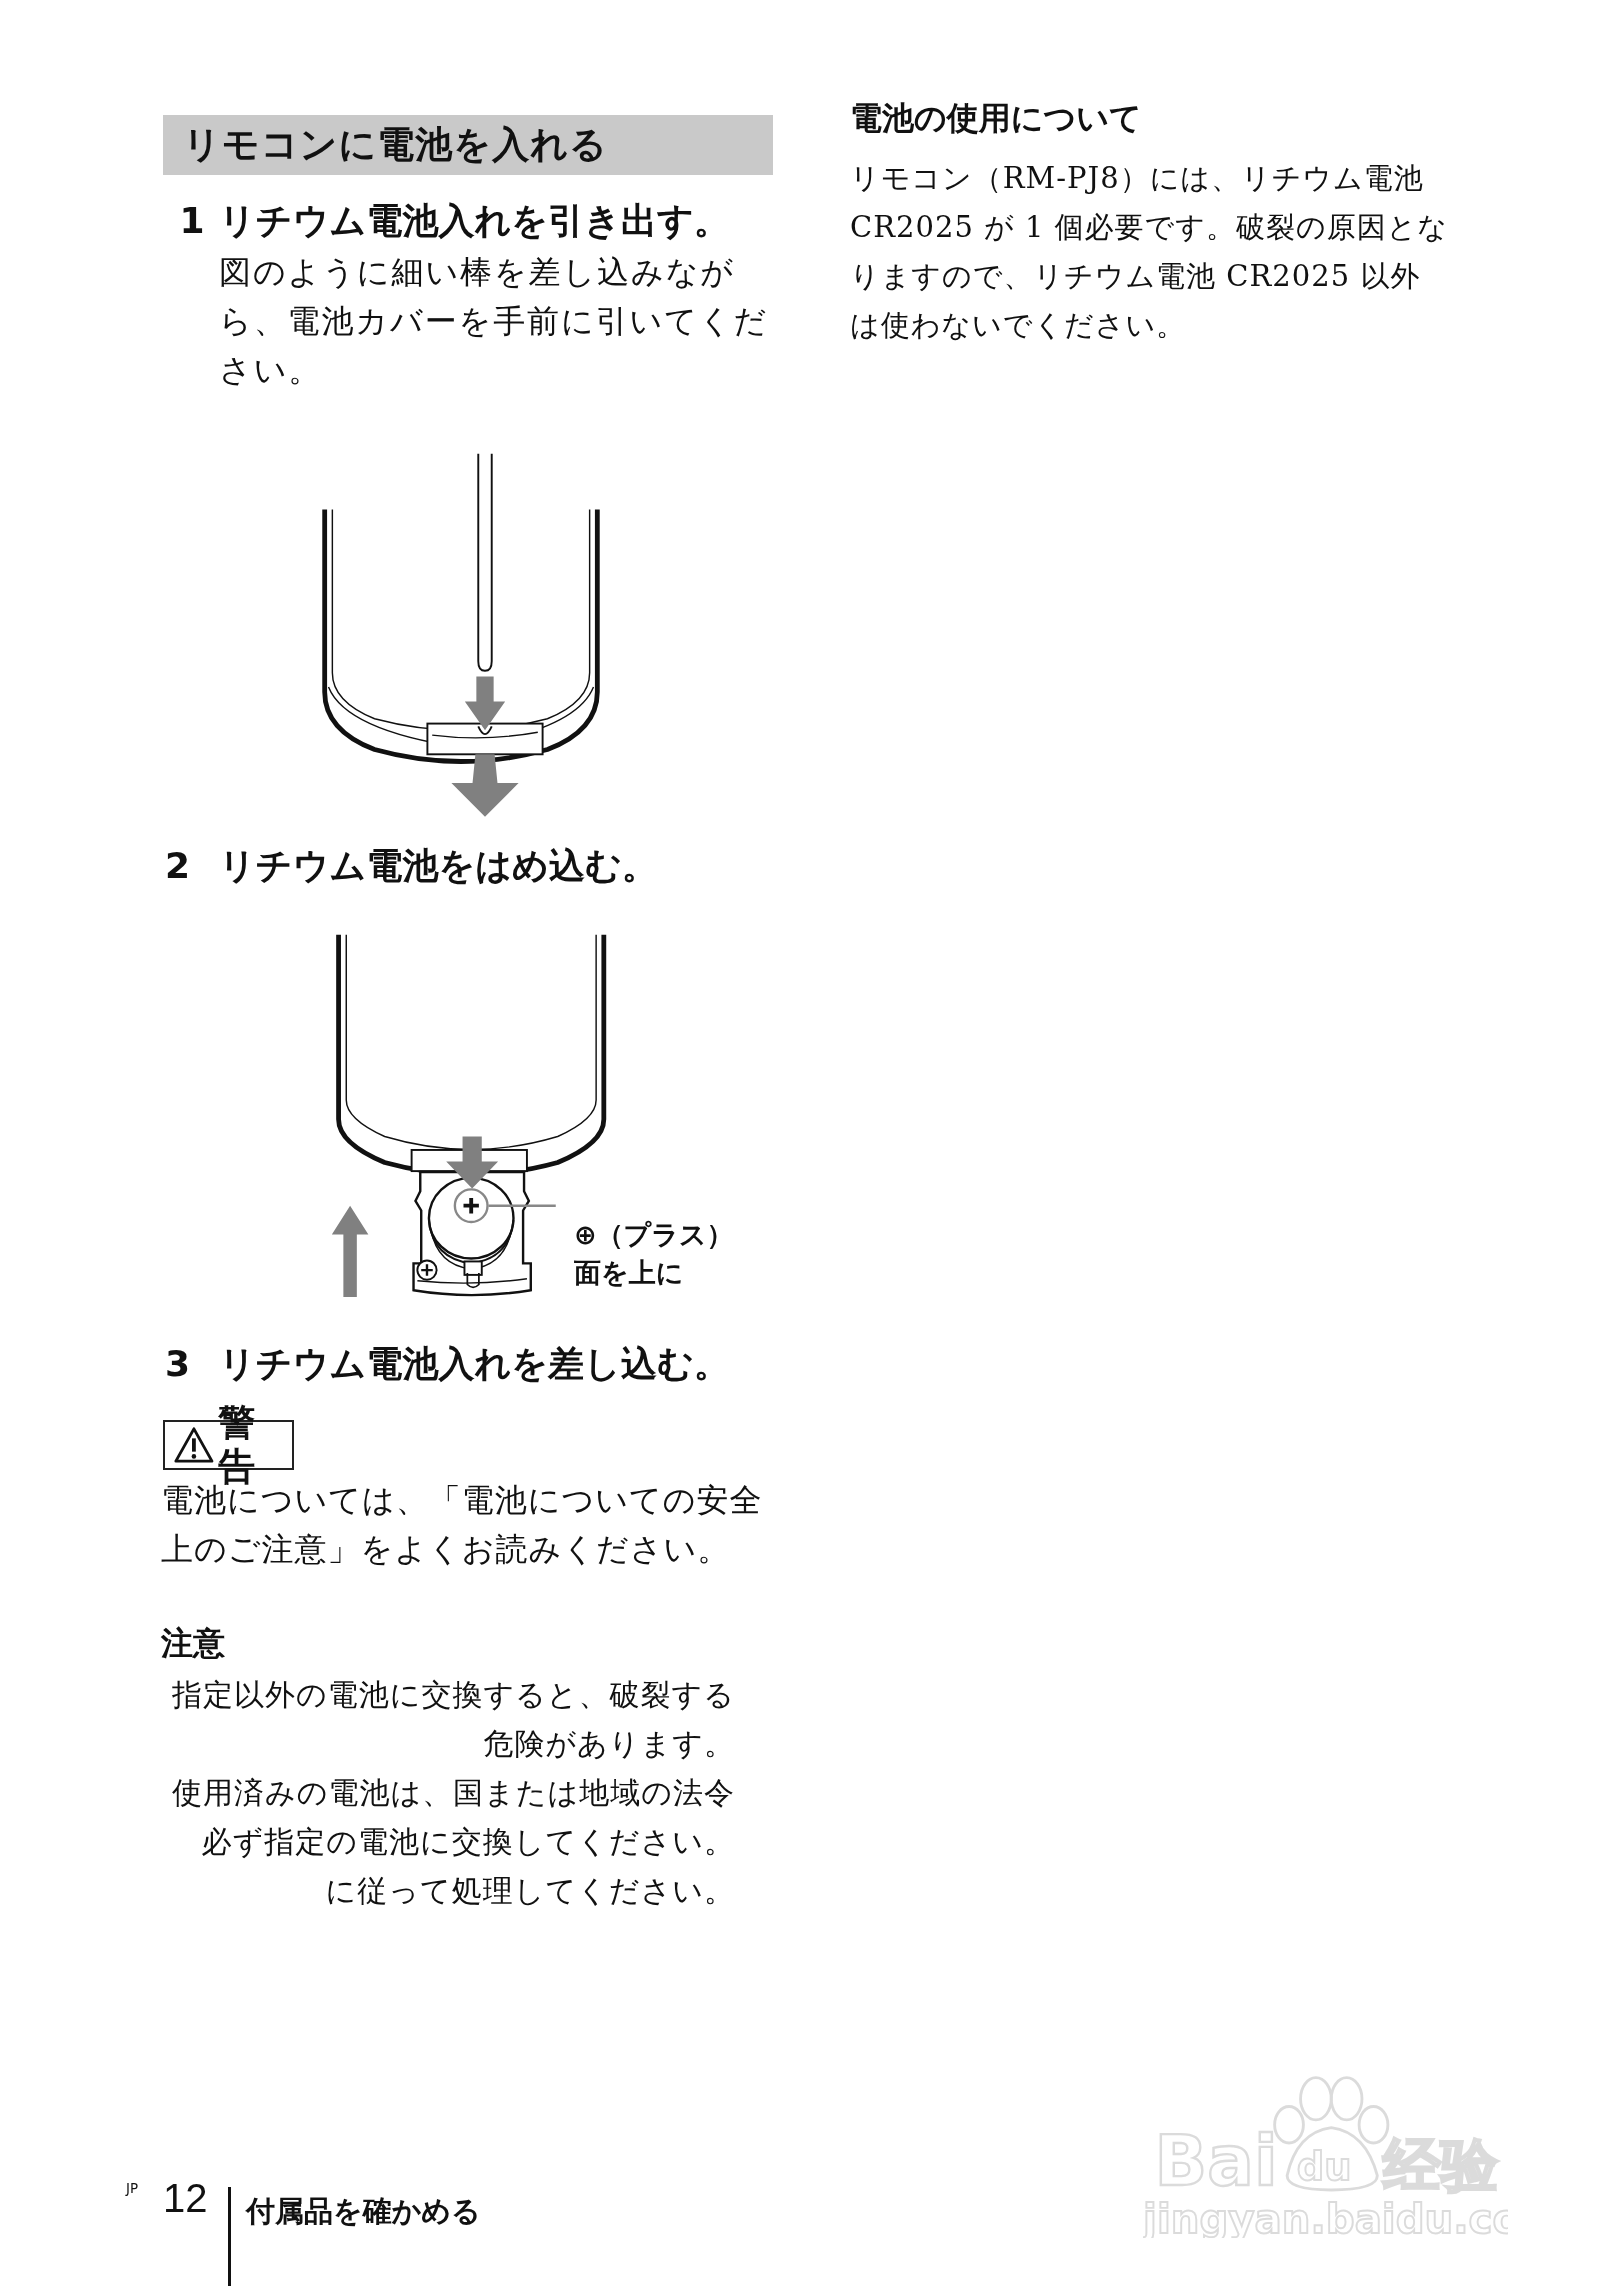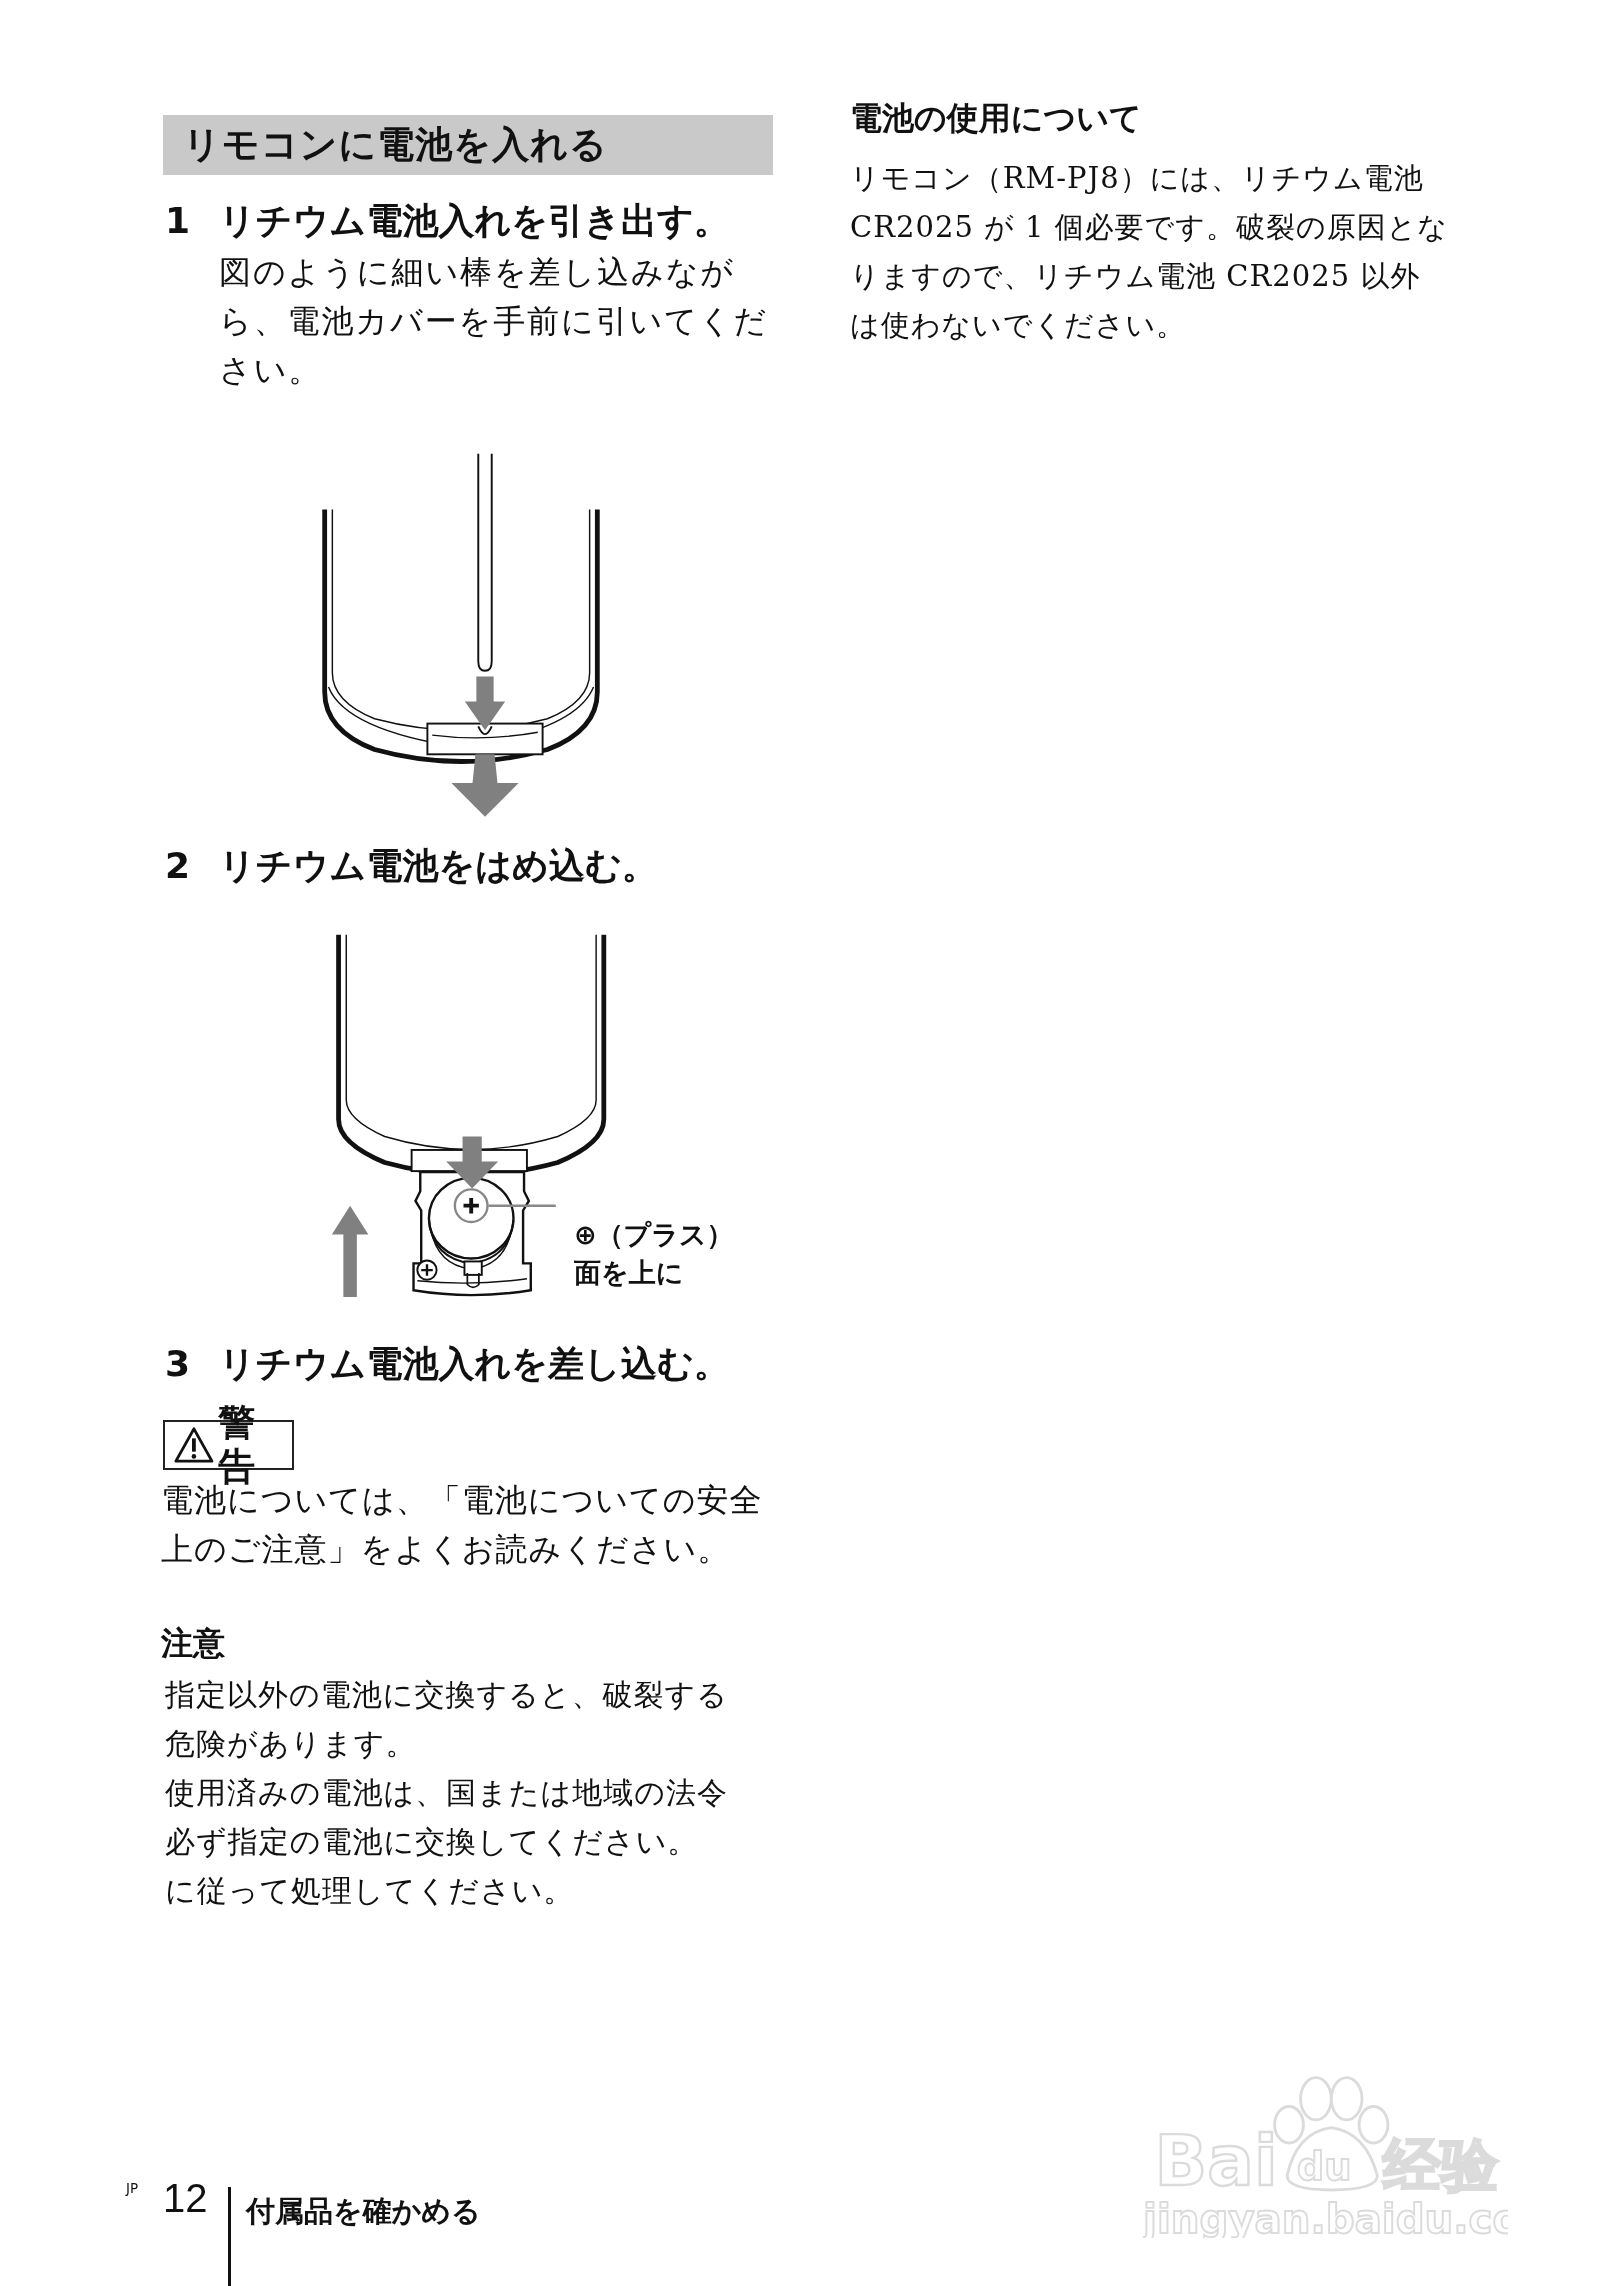--- a/index.html
+++ b/index.html
@@ -30,21 +30,21 @@
 
   .watermark { left:1143px; top:2046px; width:365px; height:192px; opacity:0.9; }
   .callout { font-size:27px; line-height:38px;margin-top:40px; }
 </style>
 </head>
 <body>
 
 <div class="abs section-bar"></div>
 <div class="abs section-title gothic">リモコンに電池を入れる</div>
 
-<div class="abs step gothic" style="left:165px; top:198px;">
+<div class="abs step gothic" style="left:165px; top:198px;text-align:center;">
   <span class="num">1</span><span>リチウム電池入れを引き出す。</span>
 </div>
 <div class="abs body-text mincho" style="left:219px; top:248px;">
   <span class="body-line">図のように細い棒を差し込みなが</span>
   <span class="body-line">ら、電池カバーを手前に引いてくだ</span>
   <span class="body-line">さい。</span>
 </div>
 
 <svg class="abs" style="left:317px; top:442px;" width="288" height="375" viewBox="0 0 300 390">
 
@@ -113,21 +113,21 @@
     <circle cx="22" cy="32" r="2.4" fill="#111"></circle>
   </svg>
   <span class="warning-label gothic">警告</span>
 </div>
 <div class="abs body-text mincho" style="left:161px; top:1476px; letter-spacing:1px;">
   <span class="body-line">電池については、「電池についての安全</span>
   <span class="body-line">上のご注意」をよくお読みください。</span>
 </div>
 
 <div class="abs caution-head gothic">注意</div>
-<div class="abs body-text mincho" style="left:165px; top:1670px; font-size:30px; line-height:49px; letter-spacing:1px;">
+<div class="abs body-text mincho" style="left:172px; top:1670px; font-size:30px; line-height:49px; letter-spacing:1px;text-align:right;">
   <span class="body-line">指定以外の電池に交換すると、破裂する</span>
   <span class="body-line">危険があります。</span>
   <span class="body-line">使用済みの電池は、国または地域の法令</span>
   <span class="body-line">必ず指定の電池に交換してください。</span>
   <span class="body-line">に従って処理してください。</span>
 </div>
 
 <div class="abs right-head gothic">電池の使用について</div>
 <div class="abs body-text mincho" style="left:850px; top:154px; font-size:29px; line-height:49px; letter-spacing:1px;">
   <span class="body-line">リモコン（RM-PJ8）には、リチウム電池</span>

